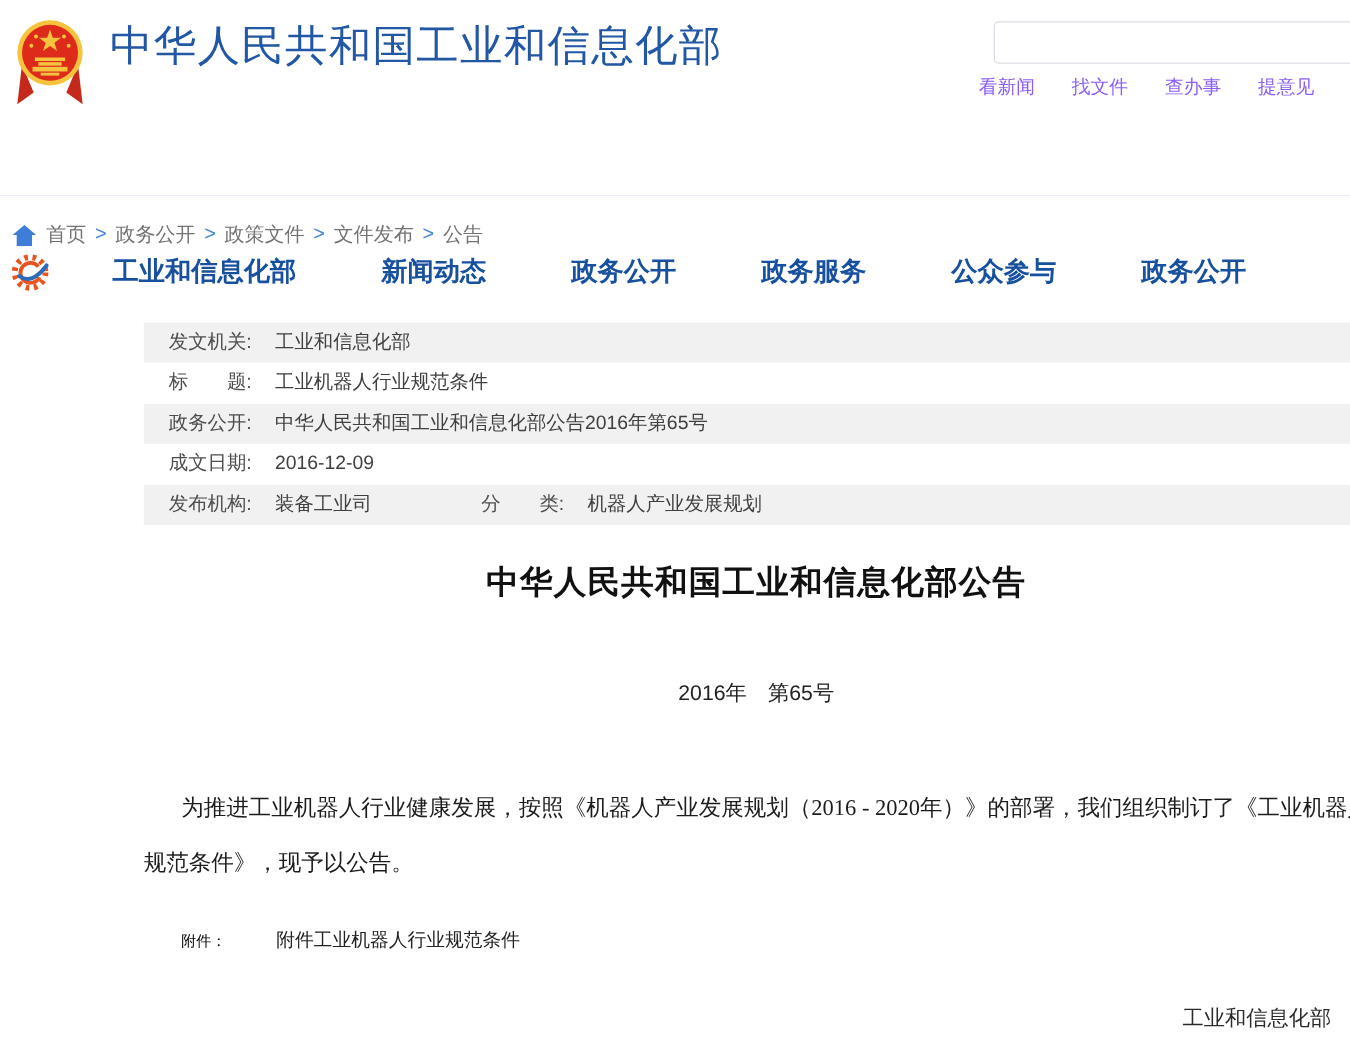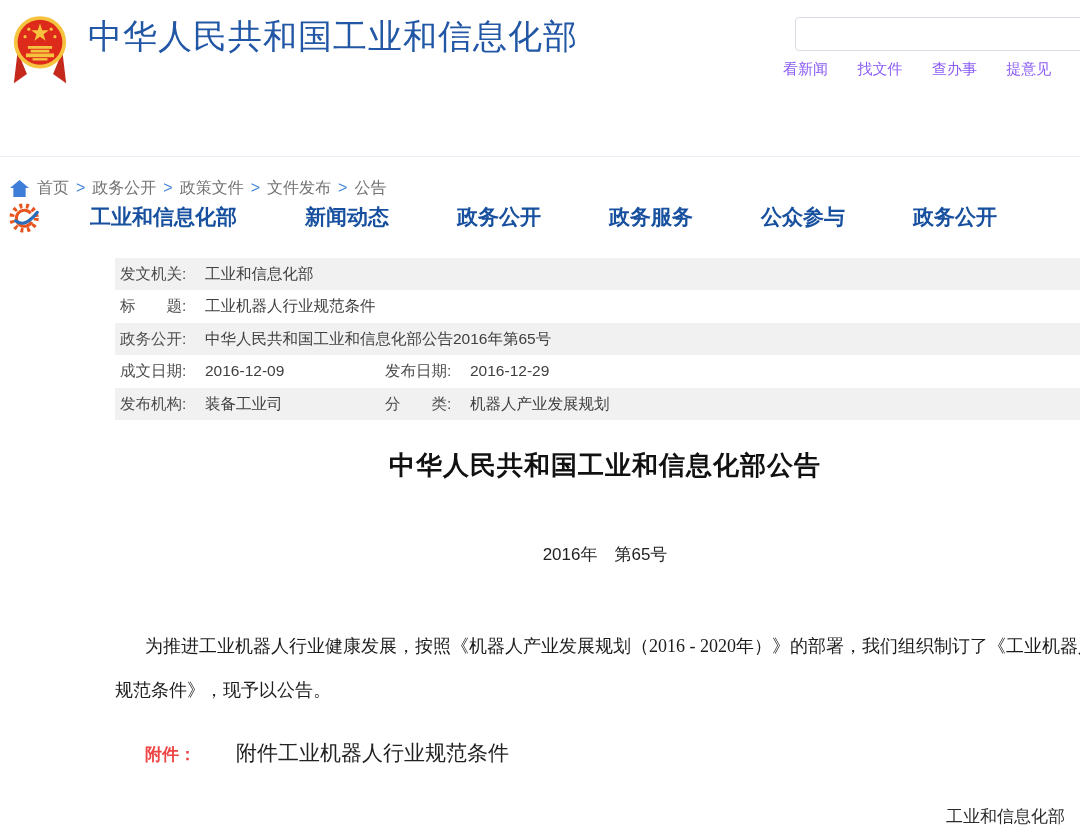--- a/index.html
+++ b/index.html
@@ -39,38 +39,38 @@
                 align-items:center; font-size:16px; color:#4285d8; white-space:nowrap; }
   .home-icon { width:19px; height:17px; margin-right:8px; }
   .crumb { color:#737373; cursor:pointer; }
   .crumb-sep { margin:0 7px; color:#4285d8; }
 
   
   .meta-table { position:absolute; left:115px; top:258px; width:980px; }
   .meta-row { position:relative; height:32.4px; line-height:32.4px; font-size:15.5px;
               color:#4a4a4a; }
   .meta-row.shaded { background:#f1f1f1; }
-  .m-label { display:inline-block; margin-left:5px; width:85px; color:#4d4d4d; }
+  .m-label { display:inline-block; margin-left:20px; width:85px; color:#4d4d4d; }
   .m-value { color:#404040; }
   .m-col2 { position:absolute; left:270px; top:0; }
   .m-label2 { display:inline-block; width:85px; color:#4d4d4d; }
 
   
   .doc { position:absolute; left:115px; top:440px; width:980px; color:#1a1a1a; }
   .doc-title { margin-top:8px; text-align:center; font-size:26px; font-weight:bold;
                color:#111; letter-spacing:1px; }
   .doc-number { margin-top:60px; text-align:center; font-size:17px; color:#222; }
   .doc-body { margin-top:58px; font-family:"Liberation Serif", serif; font-size:18px;
               color:#1c1c1c; }
   .doc-line { line-height:44px; white-space:nowrap; }
   .doc-line.indent { text-indent:30px; }
   .attachment { margin-top:28px; line-height:26px; white-space:nowrap; text-indent:30px;
                 font-family:"Liberation Serif", serif; }
-  .attach-label { font-size:17px; font-weight:bold; color:#ef4444; }
-  .attach-name { font-size:21px; color:#222; cursor:pointer;padding-left:40px; }
+  .attach-label { font-size:12px; font-weight:normal; color:#000000; }
+  .attach-name { font-size:15px; color:#222; cursor:pointer;padding-left:40px; }
   .signature { margin-top:34px; text-align:right; padding-right:30px;
                font-family:"Liberation Serif", serif; font-size:17px; color:#2b2b2b;
                line-height:30px; }
 </style>
 </head>
 <body>
 
 <div class="top-dot red"></div>
 <div class="top-dot green"></div>
 
@@ -138,21 +138,20 @@
     <span class="m-label">发文机关:</span><span class="m-value">工业和信息化部</span>
   </div>
   <div class="meta-row">
     <span class="m-label">标　　题:</span><span class="m-value">工业机器人行业规范条件</span>
   </div>
   <div class="meta-row shaded">
     <span class="m-label">政务公开:</span><span class="m-value">中华人民共和国工业和信息化部公告2016年第65号</span>
   </div>
   <div class="meta-row">
     <span class="m-label">成文日期:</span><span class="m-value">2016-12-09</span>
-    <span class="m-col2"><span class="m-label2">发布日期:</span><span class="m-value">2016-12-29</span></span>
   </div>
   <div class="meta-row shaded">
     <span class="m-label">发布机构:</span><span class="m-value">装备工业司</span>
     <span class="m-col2"><span class="m-label2">分　　类:</span><span class="m-value">机器人产业发展规划</span></span>
   </div>
 </div>
 
 <div class="doc">
   <div class="doc-title">中华人民共和国工业和信息化部公告</div>
   <div class="doc-number">2016年　第65号</div>

